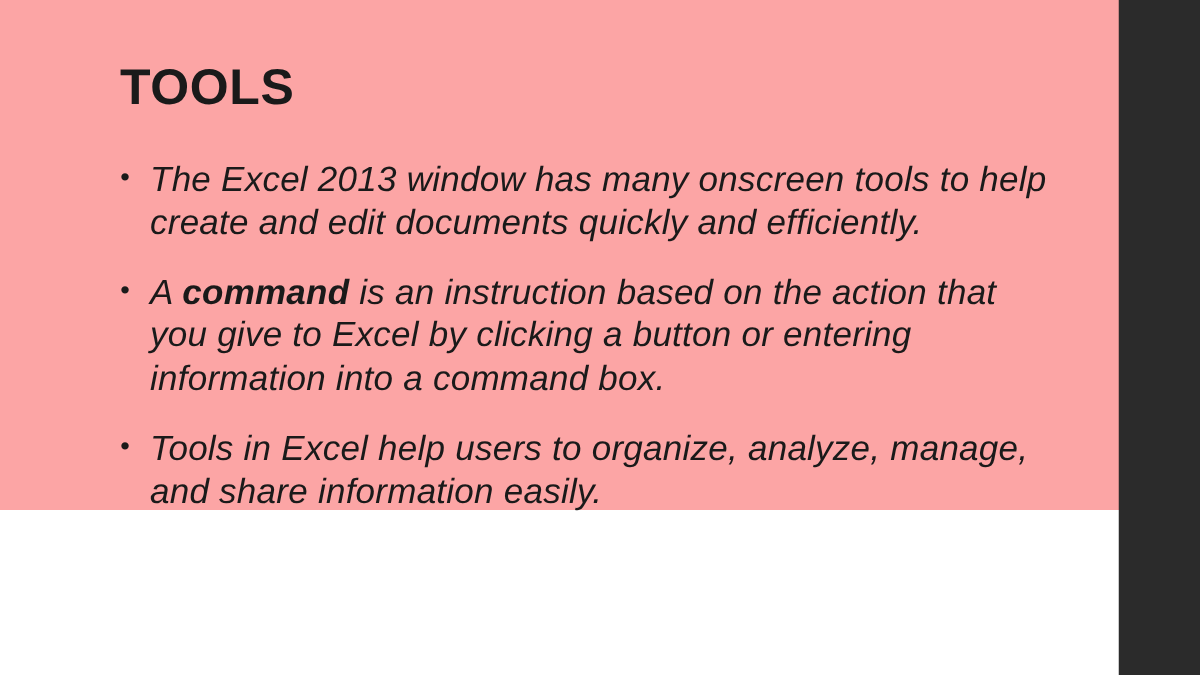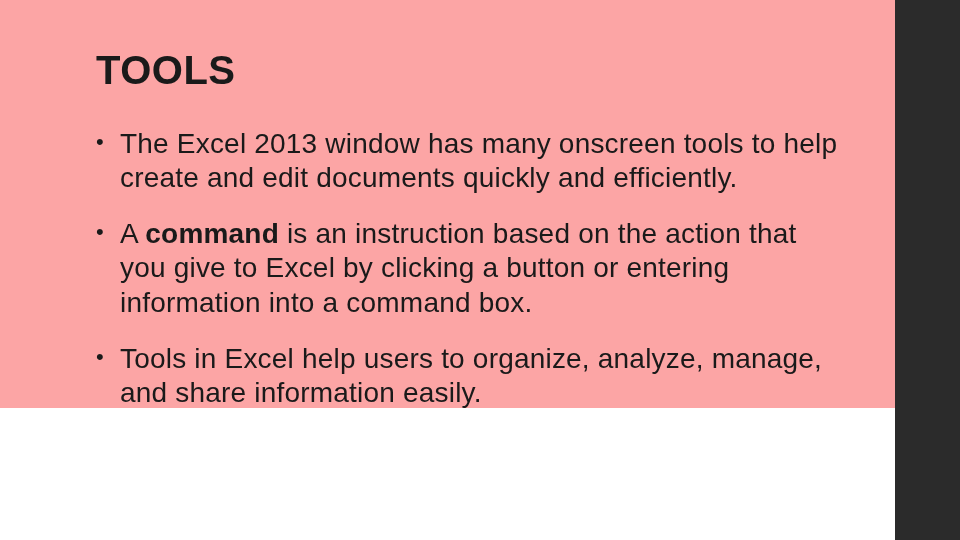--- a/index.html
+++ b/index.html
@@ -29,20 +29,21 @@
   .title {
     font-size: 40px;
     font-weight: 700;
     color: #1a1a1a;
     letter-spacing: 0.5px;
     margin-bottom: 34px;
   }
   ul.bullets {
     list-style: none;
     padding: 0 0 0 0;
+    font-style: italic;
   }
   ul.bullets > li {
     position: relative;
     padding-left: 24px;
     font-size: 28px;
     line-height: 1.22;
     color: #1a1a1a;
     margin-bottom: 22px;
     letter-spacing: 0.2px;
   }

